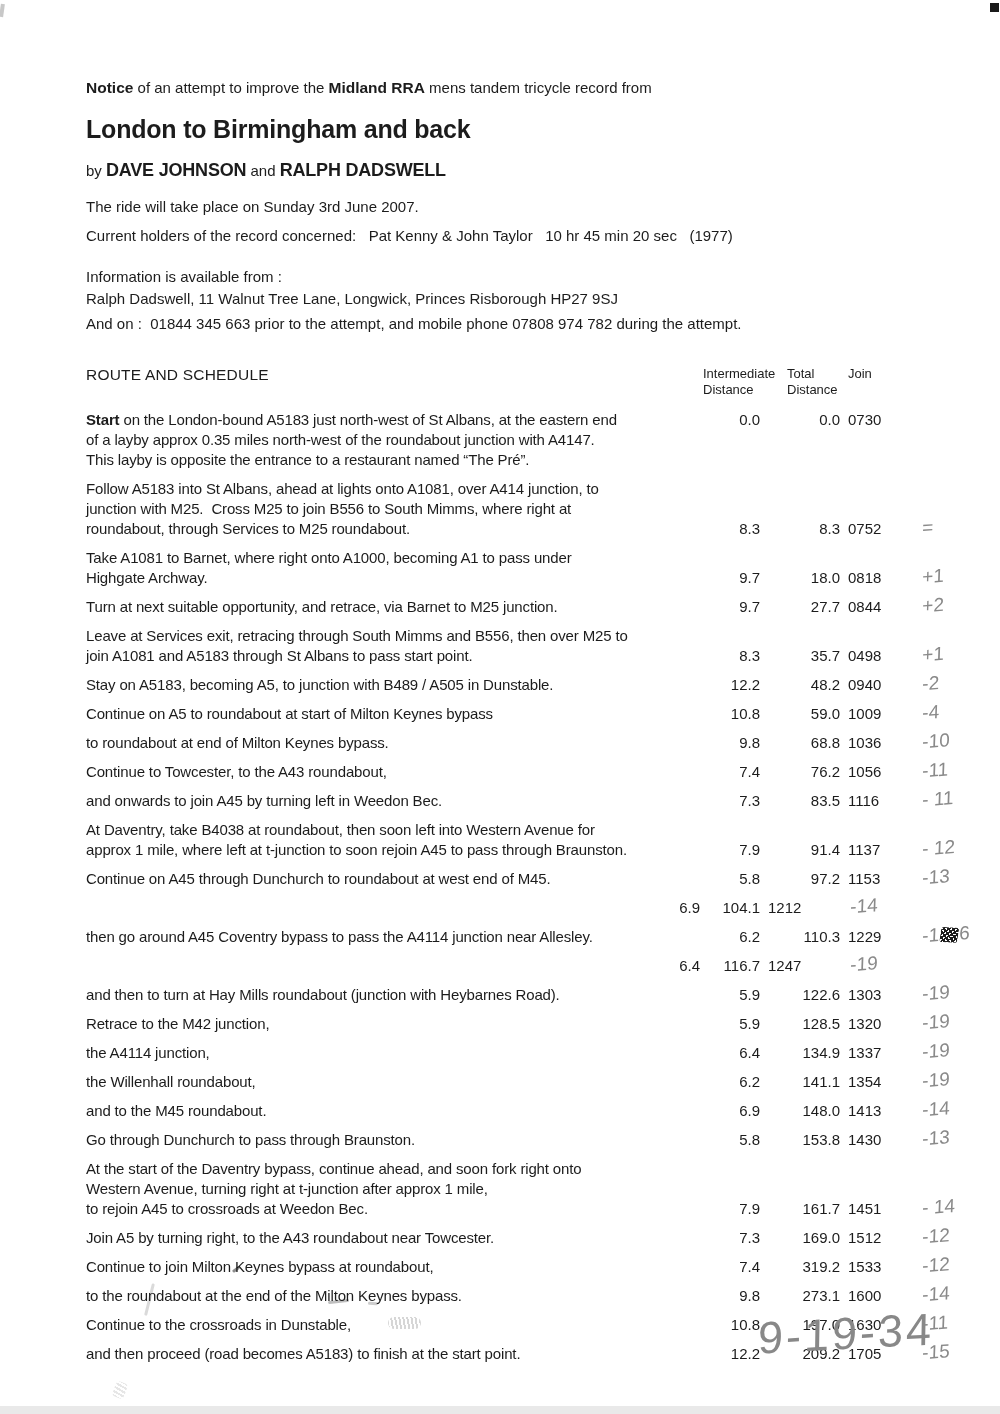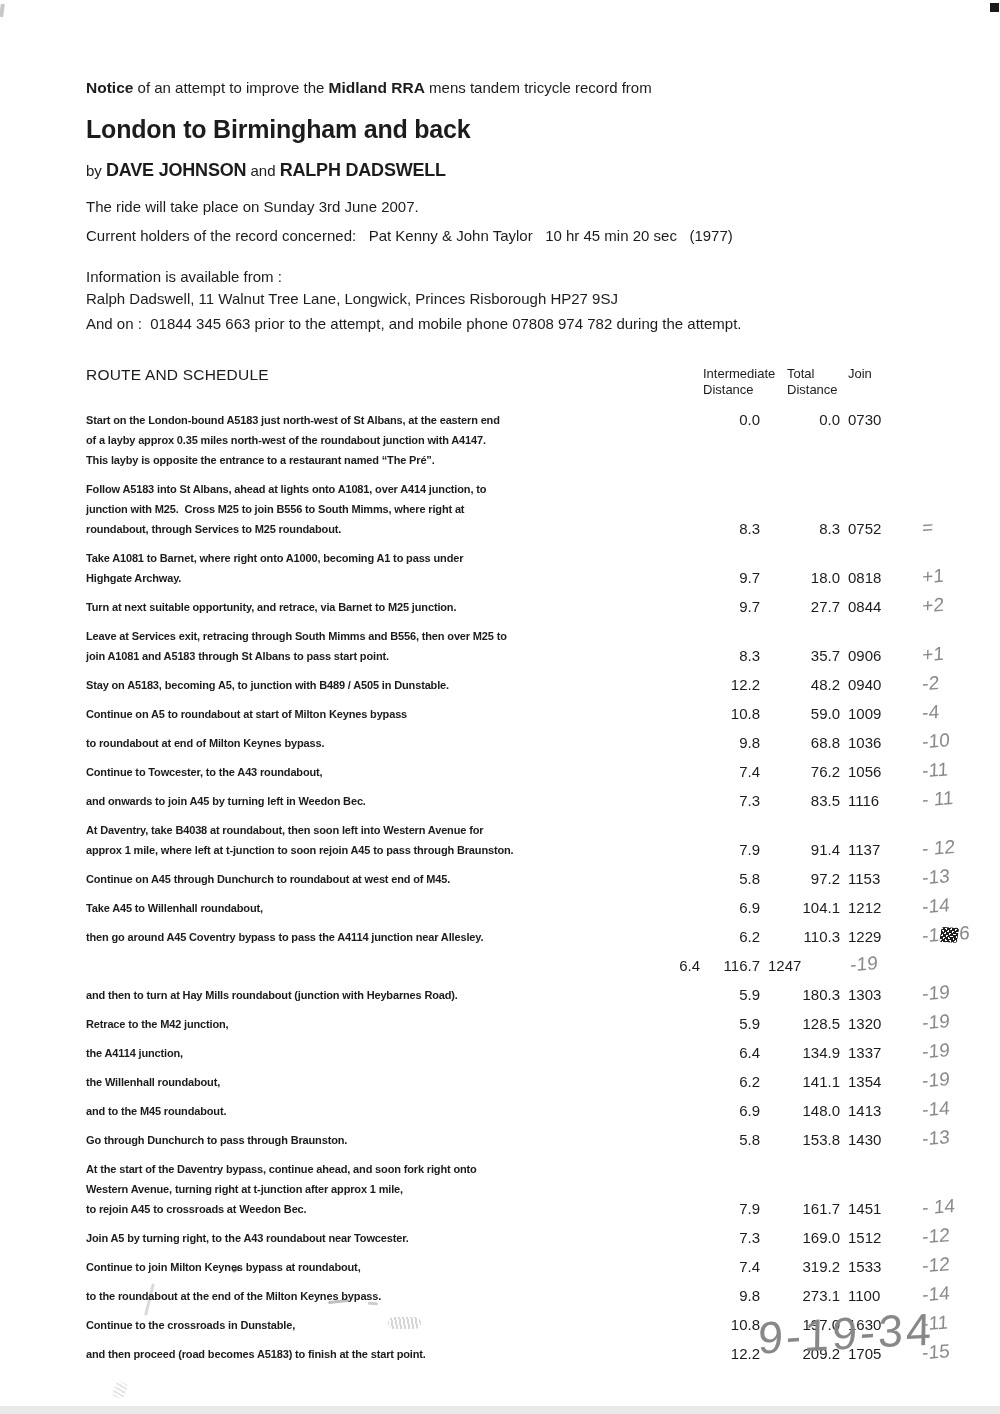--- a/index.html
+++ b/index.html
@@ -35,21 +35,21 @@
   
   .rows{margin-top:12px;}
   .srow{
     display:grid;
     grid-template-columns:614px 60px 80px 72px 1fr;
     align-items:end;
     margin-bottom:9px;
   }
   .srow.align-top{align-items:start;}
   .c-desc{
-    font-size:11px;line-height:20px;white-space:pre;letter-spacing:-0.15px;font-weight:bold;
+    font-size:15px;line-height:20px;white-space:pre;letter-spacing:-0.15px;
   }
   .c-val{font-size:15px;line-height:20px;text-align:right;}
   .c-time{font-size:15px;line-height:20px;padding-left:8px;}
   .c-anno{
     font-size:19px;line-height:20px;color:#8a8a8a;
     padding-left:10px;white-space:nowrap;
     transform:rotate(-4deg) skewX(-6deg);
     transform-origin:left bottom;
   }
   .scribble{
@@ -143,21 +143,21 @@
     <div class="c-val v-total">27.7</div>
     <div class="c-time v-time">0844</div>
     <div class="c-anno v-anno">+2</div>
   </div>
 
   <div class="srow">
     <div class="c-desc"><b class="desc-bold"></b><span class="desc-text">Leave at Services exit, retracing through South Mimms and B556, then over M25 to
 join A1081 and A5183 through St Albans to pass start point.</span></div>
     <div class="c-val v-inter">8.3</div>
     <div class="c-val v-total">35.7</div>
-    <div class="c-time v-time">0906</div>
+    <div class="c-time v-time">0498</div>
     <div class="c-anno v-anno">+1</div>
   </div>
 
   <div class="srow">
     <div class="c-desc"><b class="desc-bold"></b><span class="desc-text">Stay on A5183, becoming A5, to junction with B489 / A505 in Dunstable.</span></div>
     <div class="c-val v-inter">12.2</div>
     <div class="c-val v-total">48.2</div>
     <div class="c-time v-time">0940</div>
     <div class="c-anno v-anno">-2</div>
   </div>
@@ -205,21 +205,20 @@
 
   <div class="srow">
     <div class="c-desc"><b class="desc-bold"></b><span class="desc-text">Continue on A45 through Dunchurch to roundabout at west end of M45.</span></div>
     <div class="c-val v-inter">5.8</div>
     <div class="c-val v-total">97.2</div>
     <div class="c-time v-time">1153</div>
     <div class="c-anno v-anno">-13</div>
   </div>
 
   <div class="srow">
-    <div class="c-desc"><b class="desc-bold"></b><span class="desc-text">Take A45 to Willenhall roundabout,</span></div>
     <div class="c-val v-inter">6.9</div>
     <div class="c-val v-total">104.1</div>
     <div class="c-time v-time">1212</div>
     <div class="c-anno v-anno">-14</div>
   </div>
 
   <div class="srow">
     <div class="c-desc"><b class="desc-bold"></b><span class="desc-text">then go around A45 Coventry bypass to pass the A4114 junction near Allesley.</span></div>
     <div class="c-val v-inter">6.2</div>
     <div class="c-val v-total">110.3</div>
@@ -230,21 +229,21 @@
   <div class="srow">
     <div class="c-val v-inter">6.4</div>
     <div class="c-val v-total">116.7</div>
     <div class="c-time v-time">1247</div>
     <div class="c-anno v-anno">-19</div>
   </div>
 
   <div class="srow">
     <div class="c-desc"><b class="desc-bold"></b><span class="desc-text">and then to turn at Hay Mills roundabout (junction with Heybarnes Road).</span></div>
     <div class="c-val v-inter">5.9</div>
-    <div class="c-val v-total">180.3</div>
+    <div class="c-val v-total">122.6</div>
     <div class="c-time v-time">1303</div>
     <div class="c-anno v-anno">-19</div>
   </div>
 
   <div class="srow">
     <div class="c-desc"><b class="desc-bold"></b><span class="desc-text">Retrace to the M42 junction,</span></div>
     <div class="c-val v-inter">5.9</div>
     <div class="c-val v-total">128.5</div>
     <div class="c-time v-time">1320</div>
     <div class="c-anno v-anno">-19</div>
@@ -305,21 +304,21 @@
     <div class="c-val v-inter">7.4</div>
     <div class="c-val v-total">319.2</div>
     <div class="c-time v-time">1533</div>
     <div class="c-anno v-anno">-12</div>
   </div>
 
   <div class="srow">
     <div class="c-desc"><b class="desc-bold"></b><span class="desc-text">to the roundabout at the end of the Milton Keynes bypass.</span></div>
     <div class="c-val v-inter">9.8</div>
     <div class="c-val v-total">273.1</div>
-    <div class="c-time v-time">1100</div>
+    <div class="c-time v-time">1600</div>
     <div class="c-anno v-anno">-14</div>
   </div>
 
   <div class="srow">
     <div class="c-desc"><b class="desc-bold"></b><span class="desc-text">Continue to the crossroads in Dunstable,</span></div>
     <div class="c-val v-inter">10.8</div>
     <div class="c-val v-total">197.0</div>
     <div class="c-time v-time">1630</div>
     <div class="c-anno v-anno">-11</div>
   </div>

